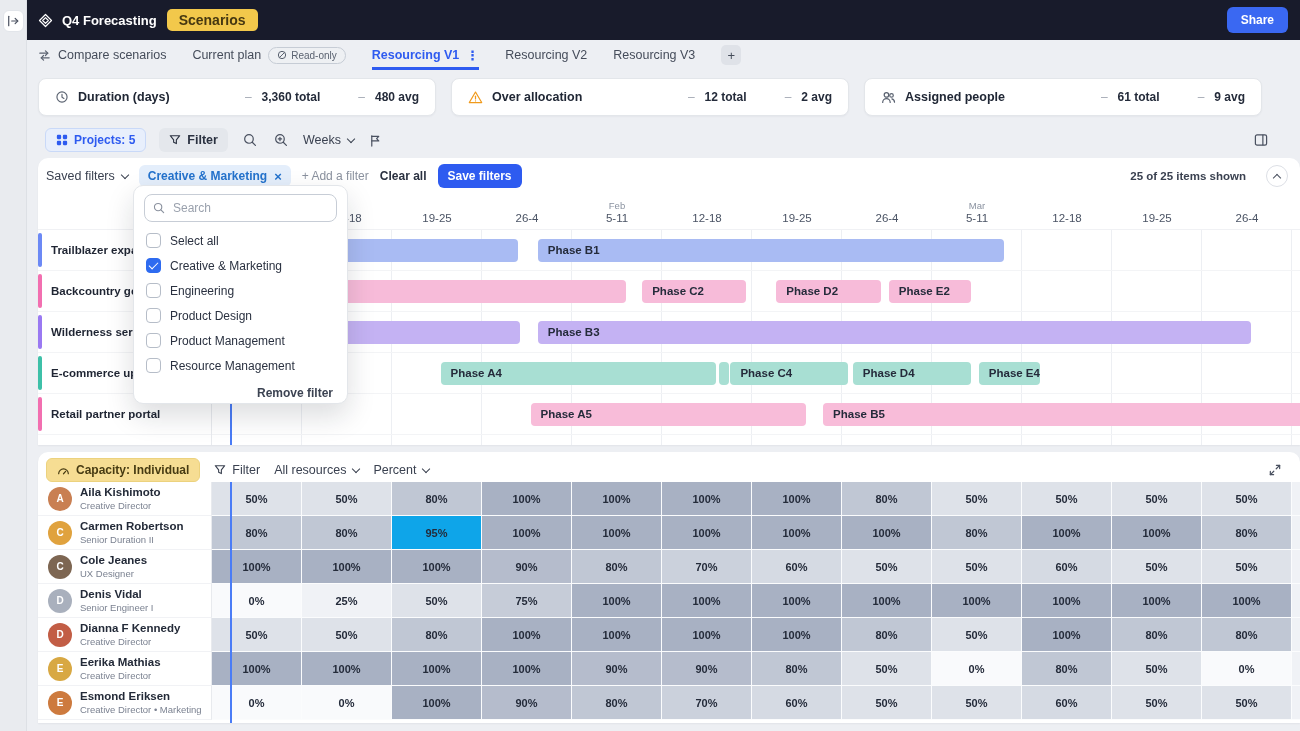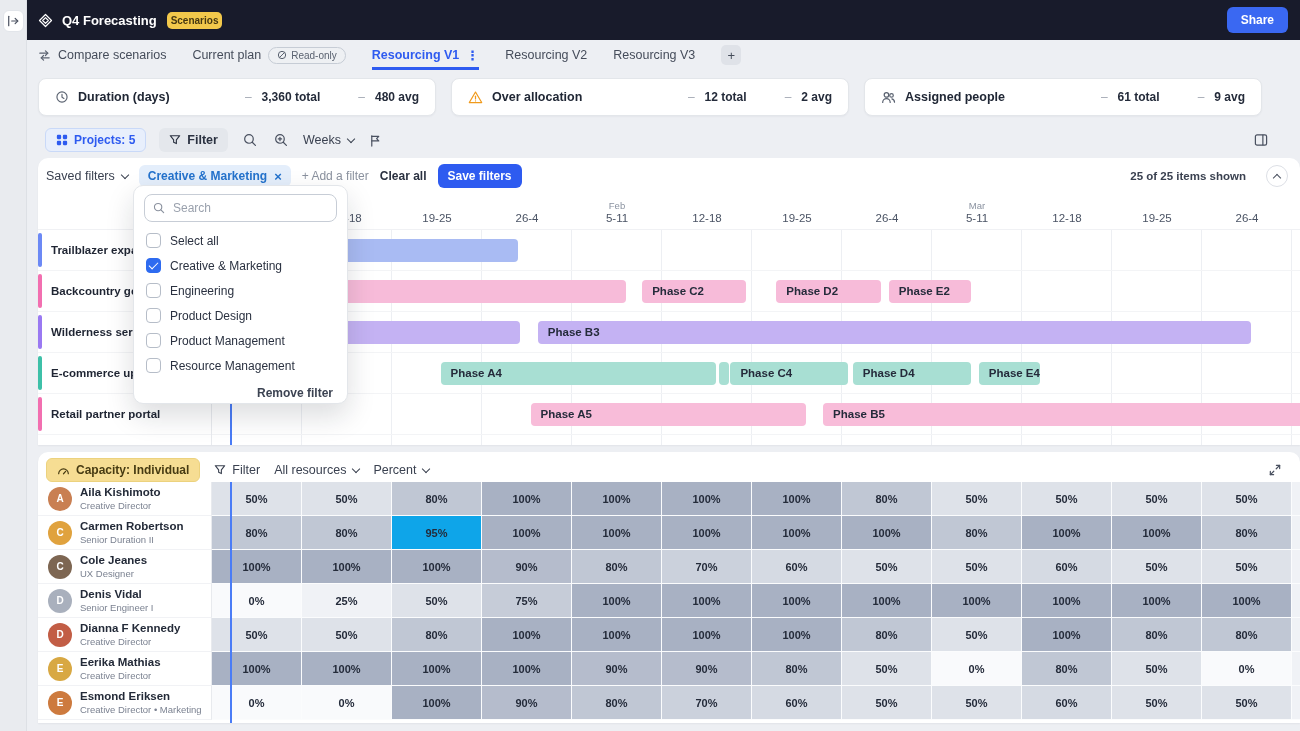--- a/index.html
+++ b/index.html
@@ -7,21 +7,21 @@
   *{box-sizing:border-box;}
   .app{position:relative;width:1300px;height:731px;display:flex;}
   
   .rail{width:27px;background:#e9ebef;border-right:1px solid #dde0e5;flex:none;display:flex;justify-content:center;align-items:flex-start;padding-top:10px;}
   .rail-btn{width:21px;height:22px;background:#fff;border:1px solid #e2e5ea;border-radius:6px;display:flex;align-items:center;justify-content:center;color:#4a5160;padding:0;cursor:pointer;}
   .main{flex:1;min-width:0;display:flex;flex-direction:column;}
   
   .topbar{height:40px;background:#181b2b;display:flex;align-items:center;padding:0 12px 0 11px;flex:none;}
   .logo{display:flex;margin-right:9px;}
   .tb-title{color:#fff;font-size:13px;font-weight:700;}
-  .tb-badge{margin-left:10px;background:#f2c84b;color:#463811;font-size:10px;font-weight:700;padding:3px 4px;border-radius:5px;}
+  .tb-badge{margin-left:10px;background:#f2c84b;color:#463811;font-size:14px;font-weight:700;padding:3px 12px;border-radius:5px;}
   .sp{flex:1;}
   .share{background:#3a68f2;color:#fff;border:none;border-radius:6px;font-size:12px;font-weight:700;padding:6px 14px;cursor:pointer;font-family:inherit;}
   
   .tabbar{height:30px;display:flex;align-items:stretch;gap:26px;padding:0 16px 0 11px;flex:none;}
   .tab{display:flex;align-items:center;gap:7px;font-size:12.5px;color:#454c5a;cursor:pointer;white-space:nowrap;}
   .tab.active{color:#2e5bf0;font-weight:700;box-shadow:inset 0 -3px 0 #2e5bf0;}
   .ticon{display:flex;color:#5a6270;}
   .pill{display:inline-flex;align-items:center;gap:4px;border:1px solid #c6ccd5;border-radius:999px;padding:2px 8px;font-size:10px;color:#5a6270;background:#eef0f3;}
   .kebab{font-size:13px;color:#2e5bf0;font-weight:700;cursor:pointer;}
   .tab-add{width:20px;height:20px;align-self:center;background:#dfe2e8;border:none;border-radius:5px;color:#454c5a;font-size:13px;cursor:pointer;display:flex;align-items:center;justify-content:center;font-family:inherit;}
@@ -370,20 +370,21 @@
                   <div class="t-range">19-25</div>
                 </div>
                 <div class="t-col">
                   <div class="t-month"></div>
                   <div class="t-range">26-4</div>
                 </div>
               </div>
             <div class="g-rows" id="g-rows">
                 <div class="g-row">
                   <div class="bar" style="left: 45px; width: 261px; background: rgb(169, 187, 243);"></div>
+                  <div class="bar" style="left: 325.8px; width: 466.2px; background: rgb(169, 187, 243);">Phase B1</div>
                 </div>
                 <div class="g-row">
                   <div class="bar" style="left: 45px; width: 369px; background: rgb(247, 187, 217);">Phase A2</div>
                   <div class="bar" style="left: 430.2px; width: 104px; background: rgb(247, 187, 217);">Phase C2</div>
                   <div class="bar" style="left: 564.3px; width: 104.4px; background: rgb(247, 187, 217);">Phase D2</div>
                   <div class="bar" style="left: 676.8px; width: 82px; background: rgb(247, 187, 217);">Phase E2</div>
                 </div>
                 <div class="g-row">
                   <div class="bar" style="left: 40.5px; width: 267.3px; background: rgb(196, 178, 243);"></div>
                   <div class="bar" style="left: 325.8px; width: 713.7px; background: rgb(196, 178, 243);">Phase B3</div>

